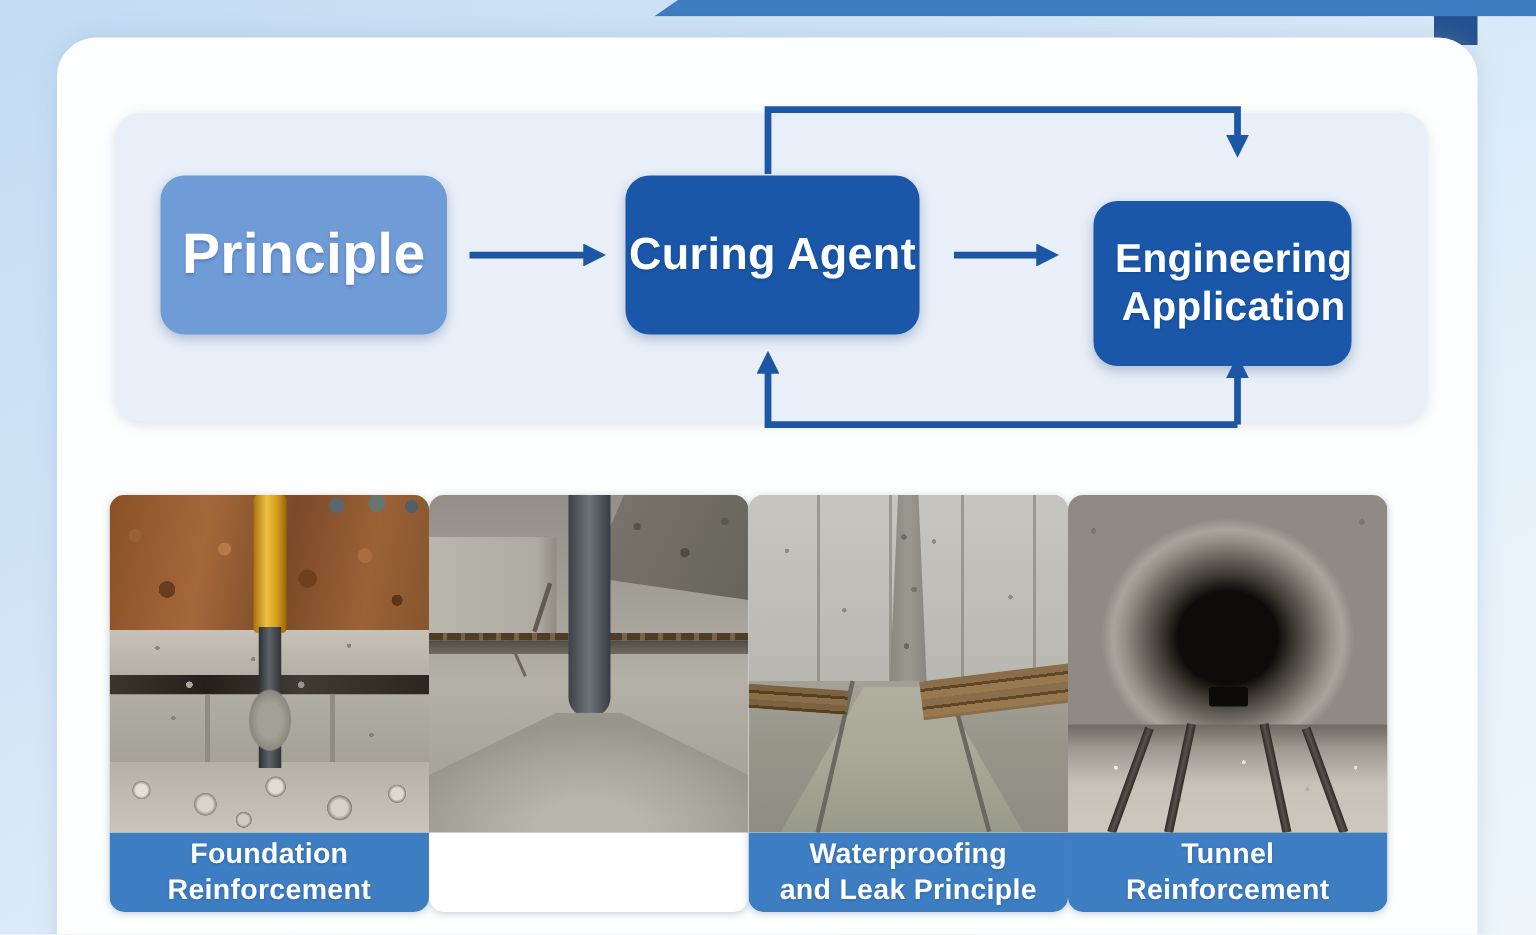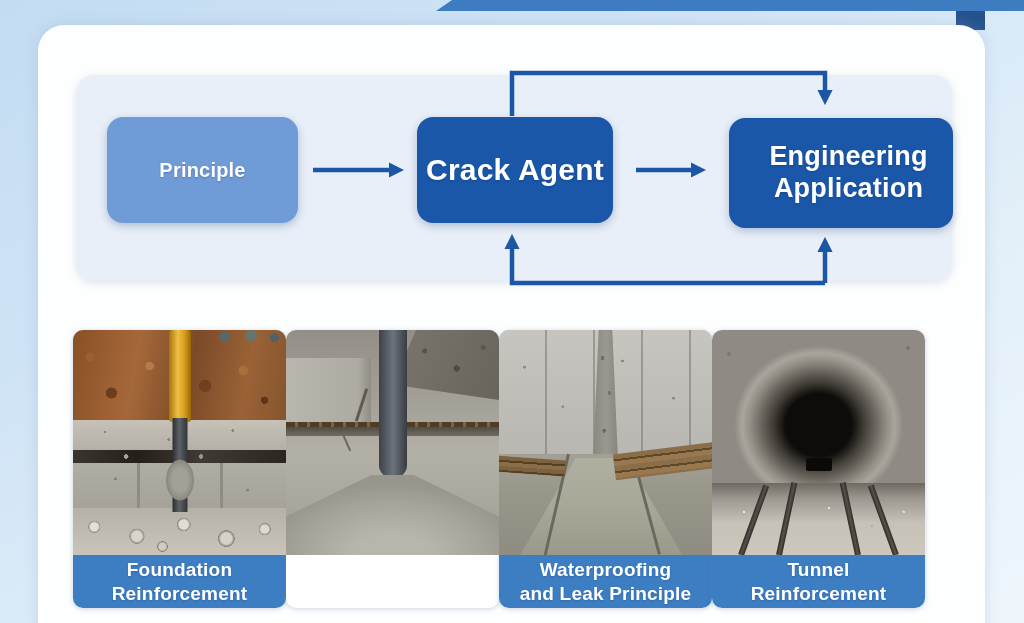--- a/index.html
+++ b/index.html
@@ -34,23 +34,23 @@
     box-shadow: 0 2px 8px rgba(150,170,200,.30);
   }
   
   .node {
     position: absolute; display: flex; align-items: center; justify-content: center;
     border-radius: 16px; color: #fff; font-weight: bold; text-align: center;
     letter-spacing: .2px; text-shadow: 0 1px 2px rgba(0,30,80,.25);
     box-shadow: 0 3px 8px rgba(20,60,120,.28);
   }
   .node-label { white-space: pre-line; }
-  .node-principle { left: 107px; top: 117px; width: 191px; height: 106px; background: #6f9bd7; font-size: 20px; }
+  .node-principle { left: 107px; top: 117px; width: 191px; height: 106px; background: #6f9bd7; font-size: 38px; }
   .node-curing    { left: 417px; top: 117px; width: 196px; height: 106px; background: #1a57a8; font-size: 30px; }
-  .node-eng       { left: 729px; top: 118px; width: 224px; height: 110px; background: #1a57a8; font-size: 27px; line-height: 1.18; padding-left: 15px; }
+  .node-eng       { left: 729px; top: 134px; width: 172px; height: 110px; background: #1a57a8; font-size: 27px; line-height: 1.18; padding-left: 15px; }
   .arrows { position: absolute; left: 0; top: 0; pointer-events: none; }
   
   .apps {
     position: absolute; left: 73px; top: 330px; width: 882px;
     display: flex; 
   }
   .app-card {
     width: 213px; height: 278px; border-radius: 10px; overflow: hidden;
     display: flex; flex-direction: column;
     box-shadow: 0 1px 5px rgba(100,130,170,.35);
@@ -199,21 +199,21 @@
   <div class="top-band"></div>
 
   <div class="card">
     <div class="panel"></div>
   </div>
 
   <div class="node node-principle">
     <span class="node-label">Principle</span>
   </div>
   <div class="node node-curing">
-    <span class="node-label">Crack Agent</span>
+    <span class="node-label">Curing Agent</span>
   </div>
   <div class="node node-eng">
     <span class="node-label">Engineering
 Application</span>
   </div>
 
   <svg class="arrows" width="1024" height="623" viewBox="0 0 1024 623">
     <defs>
       <marker id="ah" viewBox="0 0 10 10" refX="6" refY="5" markerWidth="3.4" markerHeight="3.4" orient="auto">
         <path d="M0,0 L10,5 L0,10 z" fill="#1b57a5"></path>

